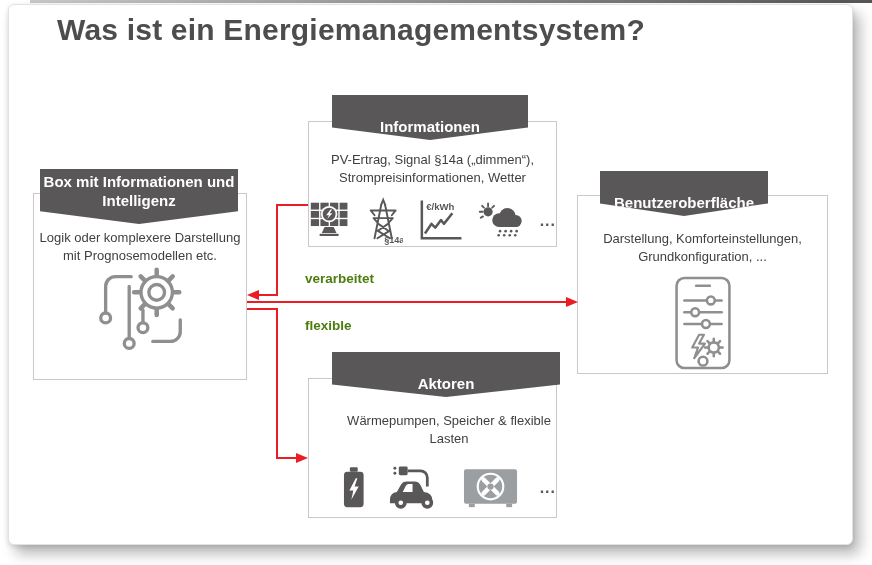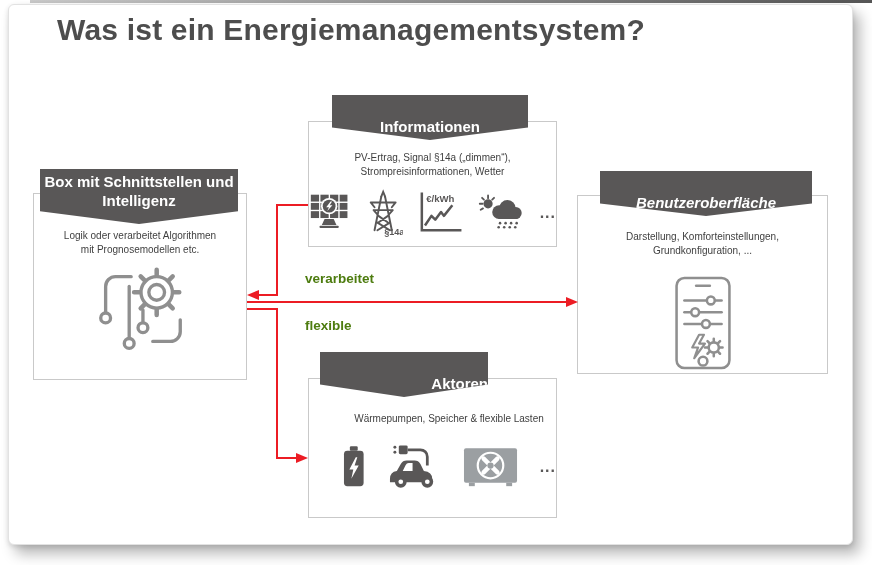--- a/index.html
+++ b/index.html
@@ -21,21 +21,21 @@
   .page-title{position:absolute;left:57px;top:13px;font-size:30px;font-weight:bold;
     color:#4d4d4d;letter-spacing:.2px;}
   .box{position:absolute;background:#fff;border:1px solid var(--box-border);}
   .banner{position:absolute;background:var(--banner);color:#fff;text-align:center;
     font-weight:bold;font-size:15px;z-index:3;
     clip-path:polygon(0 0,100% 0,100% 72%,50% 100%,0 72%);}
   .banner span{display:block;white-space:pre-line;line-height:1.28;}
   .banner.one-line span{padding-top:22px;}
   .banner.two-line{clip-path:polygon(0 0,100% 0,100% 77%,50% 100%,0 77%);}
   .banner.two-line span{padding-top:3px;}
-  .box-text{white-space:pre-line;text-align:center;font-size:10px;line-height:1.35;
+  .box-text{white-space:pre-line;text-align:center;font-size:13px;line-height:1.35;
     color:var(--ink);}
   .icon-row{display:flex;align-items:center;justify-content:center;gap:15px;}
   .dots{font-size:16px;font-weight:bold;color:#595757;letter-spacing:1px;}
   .arrow-overlay{position:absolute;left:0;top:0;width:872px;height:565px;z-index:4;
     pointer-events:none;}
   .arrow-line{stroke:var(--arrow);stroke-width:2;fill:none;}
   .arrow-head{fill:var(--arrow);stroke:none;}
   .flow-label{position:absolute;font-size:13.5px;font-weight:bold;color:#4d7c0f;z-index:5;}
   .centered-icon{position:absolute;left:0;right:0;display:flex;justify-content:center;}
 </style>
@@ -118,25 +118,25 @@
             <circle cx="35.5" cy="35.5" r="1.4"></circle>
           <circle cx="43" cy="31" r="1.4"></circle>
             <circle cx="41.5" cy="35.5" r="1.4"></circle>
         </g>
       </svg>
       <span class="dots">...</span>
     </div>
   </div>
 
   <div class="banner two-line" style="left:40px;top:169px;width:198px;height:55px;">
-    <span>Box mit Schnittstellen und
+    <span>Box mit Informationen und
 Intelligenz</span>
   </div>
   <div class="box" style="left:33px;top:193px;width:214px;height:187px;">
-    <div class="box-text" style="margin-top:35px;">Logik oder verarbeitet Algorithmen
+    <div class="box-text" style="margin-top:35px;">Logik oder komplexere Darstellung
 mit Prognosemodellen etc.</div>
     <div class="centered-icon" style="top:68px;">
 
       <svg width="108" height="100" viewBox="0 0 110 100">
         <g stroke="#8f8f8f" stroke-width="3.4" fill="none" stroke-linecap="round">
           <g stroke-width="4.6">
             <path d="M72 7 V13 M72 47 V53 M49 30 H55 M89 30 H95
                      M55.7 13.7 L60 18 M84 42 L88.3 46.3 M88.3 13.7 L84 18 M60 42 L55.7 46.3"></path>
           </g>
           <circle cx="72" cy="30" r="16"></circle>
@@ -146,21 +146,21 @@
           <path d="M44 24 V76"></path>
           <circle cx="44" cy="82" r="5"></circle>
           <path d="M58 48 V60"></path>
           <circle cx="58" cy="66" r="5"></circle>
           <path d="M68 80 H86 a10 10 0 0 0 10 -10 V58"></path>
         </g>
       </svg>
     </div>
   </div>
 
-  <div class="banner one-line" style="left:600px;top:171px;width:212px;height:45px;font-style:italic;">
+  <div class="banner one-line" style="left:600px;top:171px;width:168px;height:45px;">
     <span>Benutzeroberfläche</span>
   </div>
   <div class="box" style="left:577px;top:195px;width:251px;height:179px;">
     <div class="box-text" style="margin-top:34px;">Darstellung, Komforteinstellungen,
 Grundkonfiguration, ...</div>
     <div class="centered-icon" style="top:80px;">
 
       <svg width="62" height="94" viewBox="0 0 62 96">
         <g stroke="#8f8f8f" stroke-width="2.6" fill="none" stroke-linecap="round">
           <rect x="4" y="2" width="54" height="92" rx="8"></rect>
@@ -176,21 +176,21 @@
             <path d="M42 64 V67 M42 79 V82 M33 73 H36 M48 73 H51
                      M35.6 66.6 L37.7 68.7 M46.3 77.3 L48.4 79.4 M48.4 66.6 L46.3 68.7 M37.7 77.3 L35.6 79.4"></path>
           </g>
           <circle cx="42" cy="73" r="5.2"></circle>
           <circle cx="31" cy="87" r="4.5"></circle>
         </g>
       </svg>
     </div>
   </div>
 
-  <div class="banner one-line" style="left:320px;top:352px;width:168px;height:45px;text-align:right;">
+  <div class="banner one-line" style="left:332px;top:352px;width:228px;height:45px;">
     <span>Aktoren</span>
   </div>
   <div class="box" style="left:308px;top:378px;width:249px;height:140px;padding-left:33px;">
     <div class="box-text" style="margin-top:33px;">Wärmepumpen, Speicher &amp; flexible Lasten</div>
     <div class="icon-row" style="margin-top:18px;gap:22px;">
 
       <svg width="24" height="42" viewBox="0 0 24 42">
         <rect x="8" y="0" width="8" height="4.5" rx="1.2" fill="#595757"></rect>
         <rect x="2" y="4.5" width="20" height="36" rx="3.5" fill="#595757"></rect>
         <polygon points="14,11 7.5,23.5 11.5,23.5 9.5,33 17,19.5 12.8,19.5 15.6,11" fill="#ffffff"></polygon>

